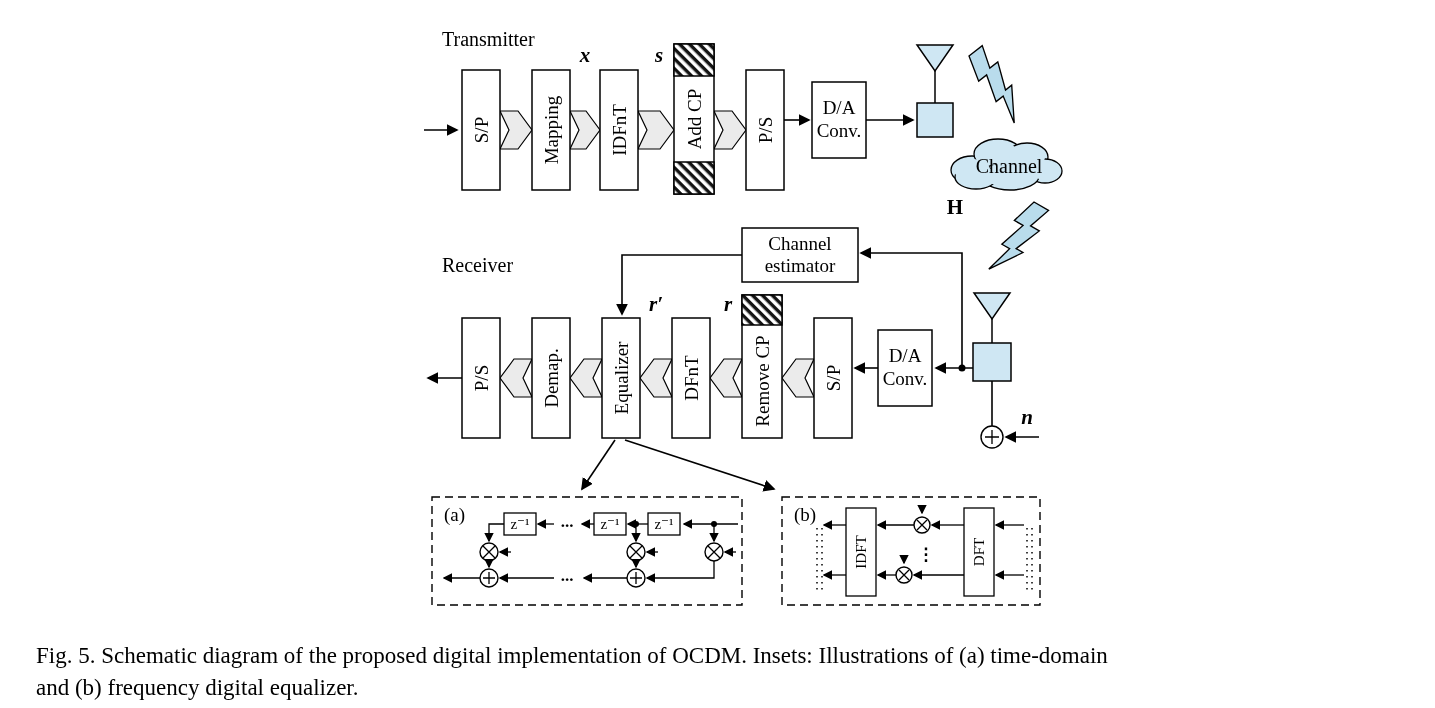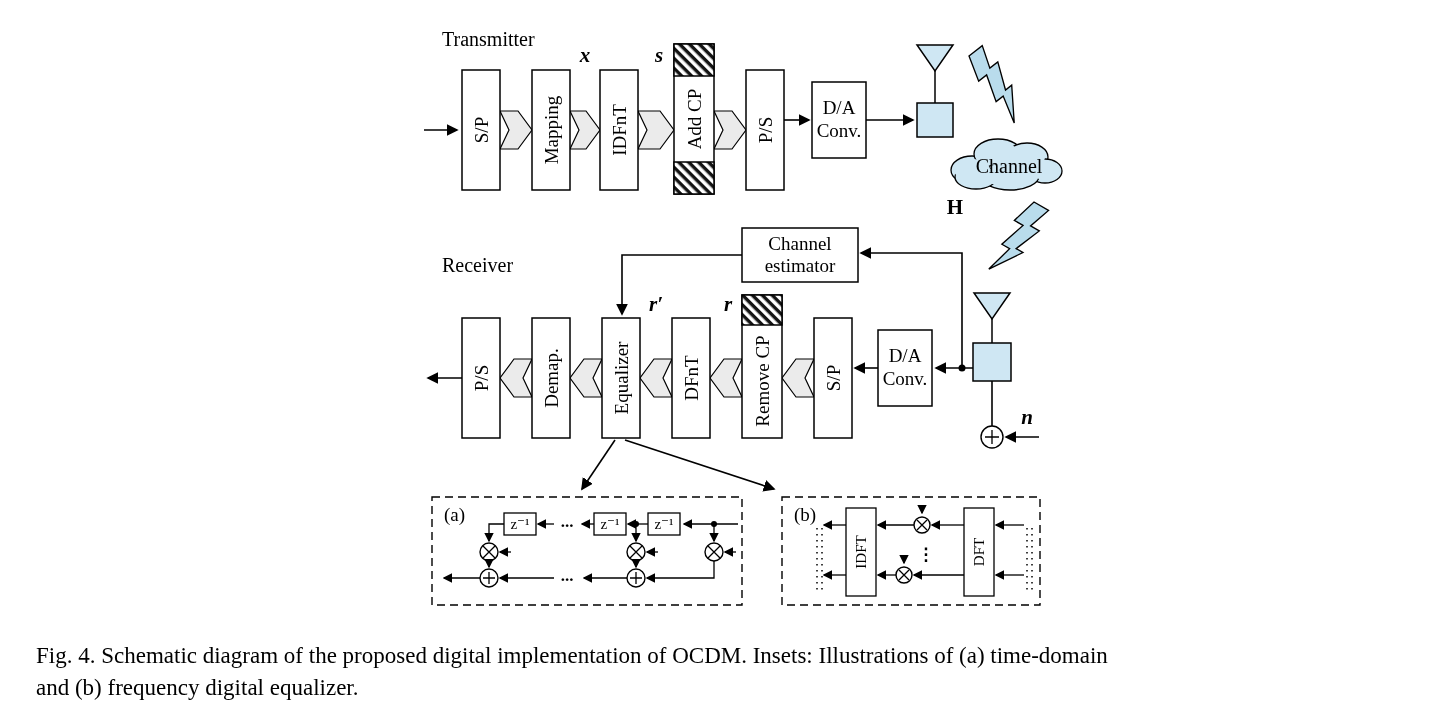--- a/index.html
+++ b/index.html
@@ -252,17 +252,17 @@
     <path class="lnt" d="M822,575 H800" marker-end="url(#ah)"></path>
     <path class="lnt" d="M1000,525 H972" marker-end="url(#ah)"></path>
     <path class="lnt" d="M1000,575 H972" marker-end="url(#ah)"></path>
 
     <path class="dotcol" d="M793,528 V590 M798,528 V590"></path>
     <path class="dotcol" d="M1003,528 V590 M1008,528 V590"></path>
   </g>
 </svg>
 
 <div class="caption">
-  <div>Fig. 4.  Schematic diagram of the proposed digital implementation of OCDM. Insets: Illustrations of (a) time-domain</div>
+  <div>Fig. 5.  Schematic diagram of the proposed digital implementation of OCDM. Insets: Illustrations of (a) time-domain</div>
   <div>and (b) frequency digital equalizer.</div>
 </div>
 
 </div>
 
 </body></html>

